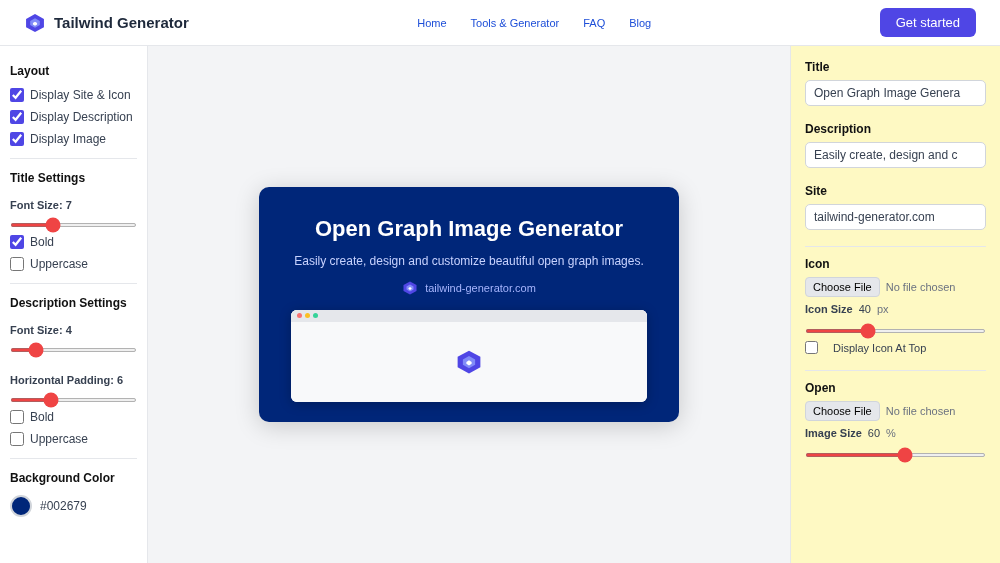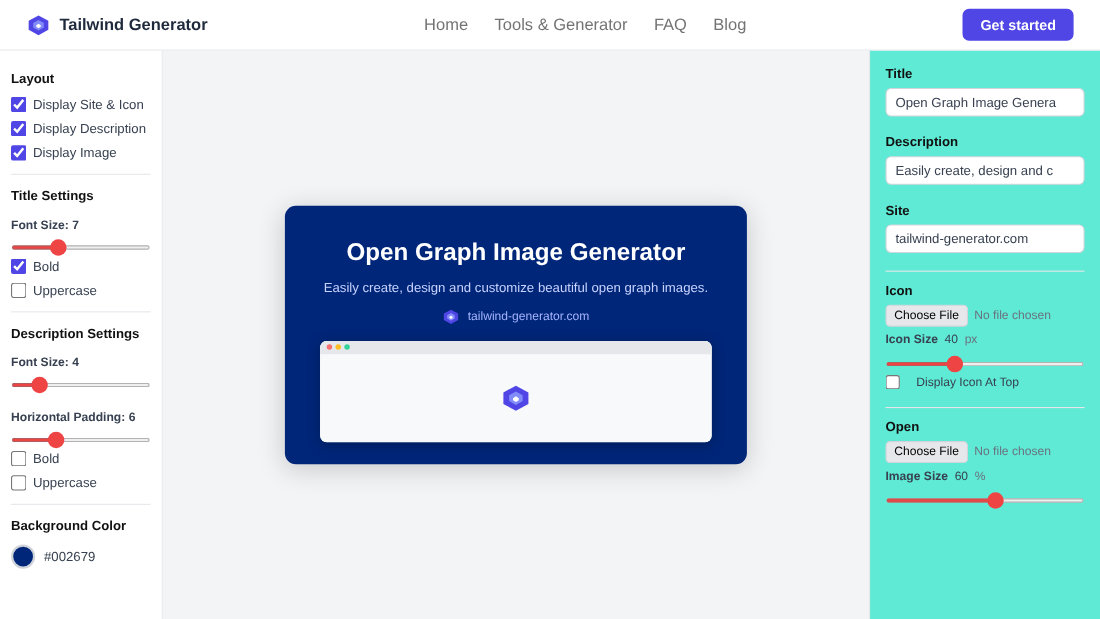--- a/index.html
+++ b/index.html
@@ -7,24 +7,24 @@
 
     
     nav {
       display: flex; align-items: center; justify-content: space-between;
       background: #fff; padding: 16px 24px; height: 46px;
       border-bottom: 1px solid #e5e7eb;
     }
     .nav-logo { display: flex; align-items: center; gap: 8px; font-weight: 700; font-size: 15px; color: #1e293b; }
     .nav-logo svg { width: 22px; height: 22px; }
     .nav-links { display: flex; gap: 24px; align-items: center; }
-    .nav-links a { text-decoration: none; color: #737373; font-size: 15px; }
+    .nav-links a { text-decoration: none; color: #1d4ed8; font-size: 11px; }
     .btn-primary {
       background: #4f46e5; color: #fff; border: none; border-radius: 6px;
-      padding: 7px 16px; font-size: 13px; cursor: pointer; font-weight: 700;
+      padding: 7px 16px; font-size: 13px; cursor: pointer; font-weight: 400;
     }
 
     
     .app-body { display: flex; height: calc(100vh - 46px); overflow: hidden; }
 
     
     .sidebar-left {
       width: 148px; min-width: 148px; background: #fff;
       border-right: 1px solid #e5e7eb; overflow-y: auto; padding: 14px 10px;
     }
@@ -64,21 +64,21 @@
     .screenshot-inner {
       flex: 1; background: #f8f9fa; display: flex; flex-direction: column;
     }
     .screenshot-bar { height: 12px; background: #e5e7eb; display: flex; align-items: center; gap: 3px; padding: 0 6px; }
     .screenshot-dot { width: 5px; height: 5px; border-radius: 50%; }
     .screenshot-content { flex: 1; display: flex; align-items: center; justify-content: center; }
     .screenshot-logo { width: 28px; height: 28px; }
 
     
     .sidebar-right {
-      width: 210px; min-width: 210px; background: #5eead4;
+      width: 210px; min-width: 210px; background: #fef9c3;
       border-left: 1px solid #e5e7eb; overflow-y: auto; padding: 14px 14px;
     }
     .field-group { margin-bottom: 16px; }
     .field-label { font-weight: 700; font-size: 12px; color: #111; margin-bottom: 6px; }
     .field-input {
       width: 100%; border: 1px solid #d1d5db; border-radius: 5px;
       padding: 5px 8px; font-size: 12px; color: #374151; background: #fff;
       outline: none;
     }
 

